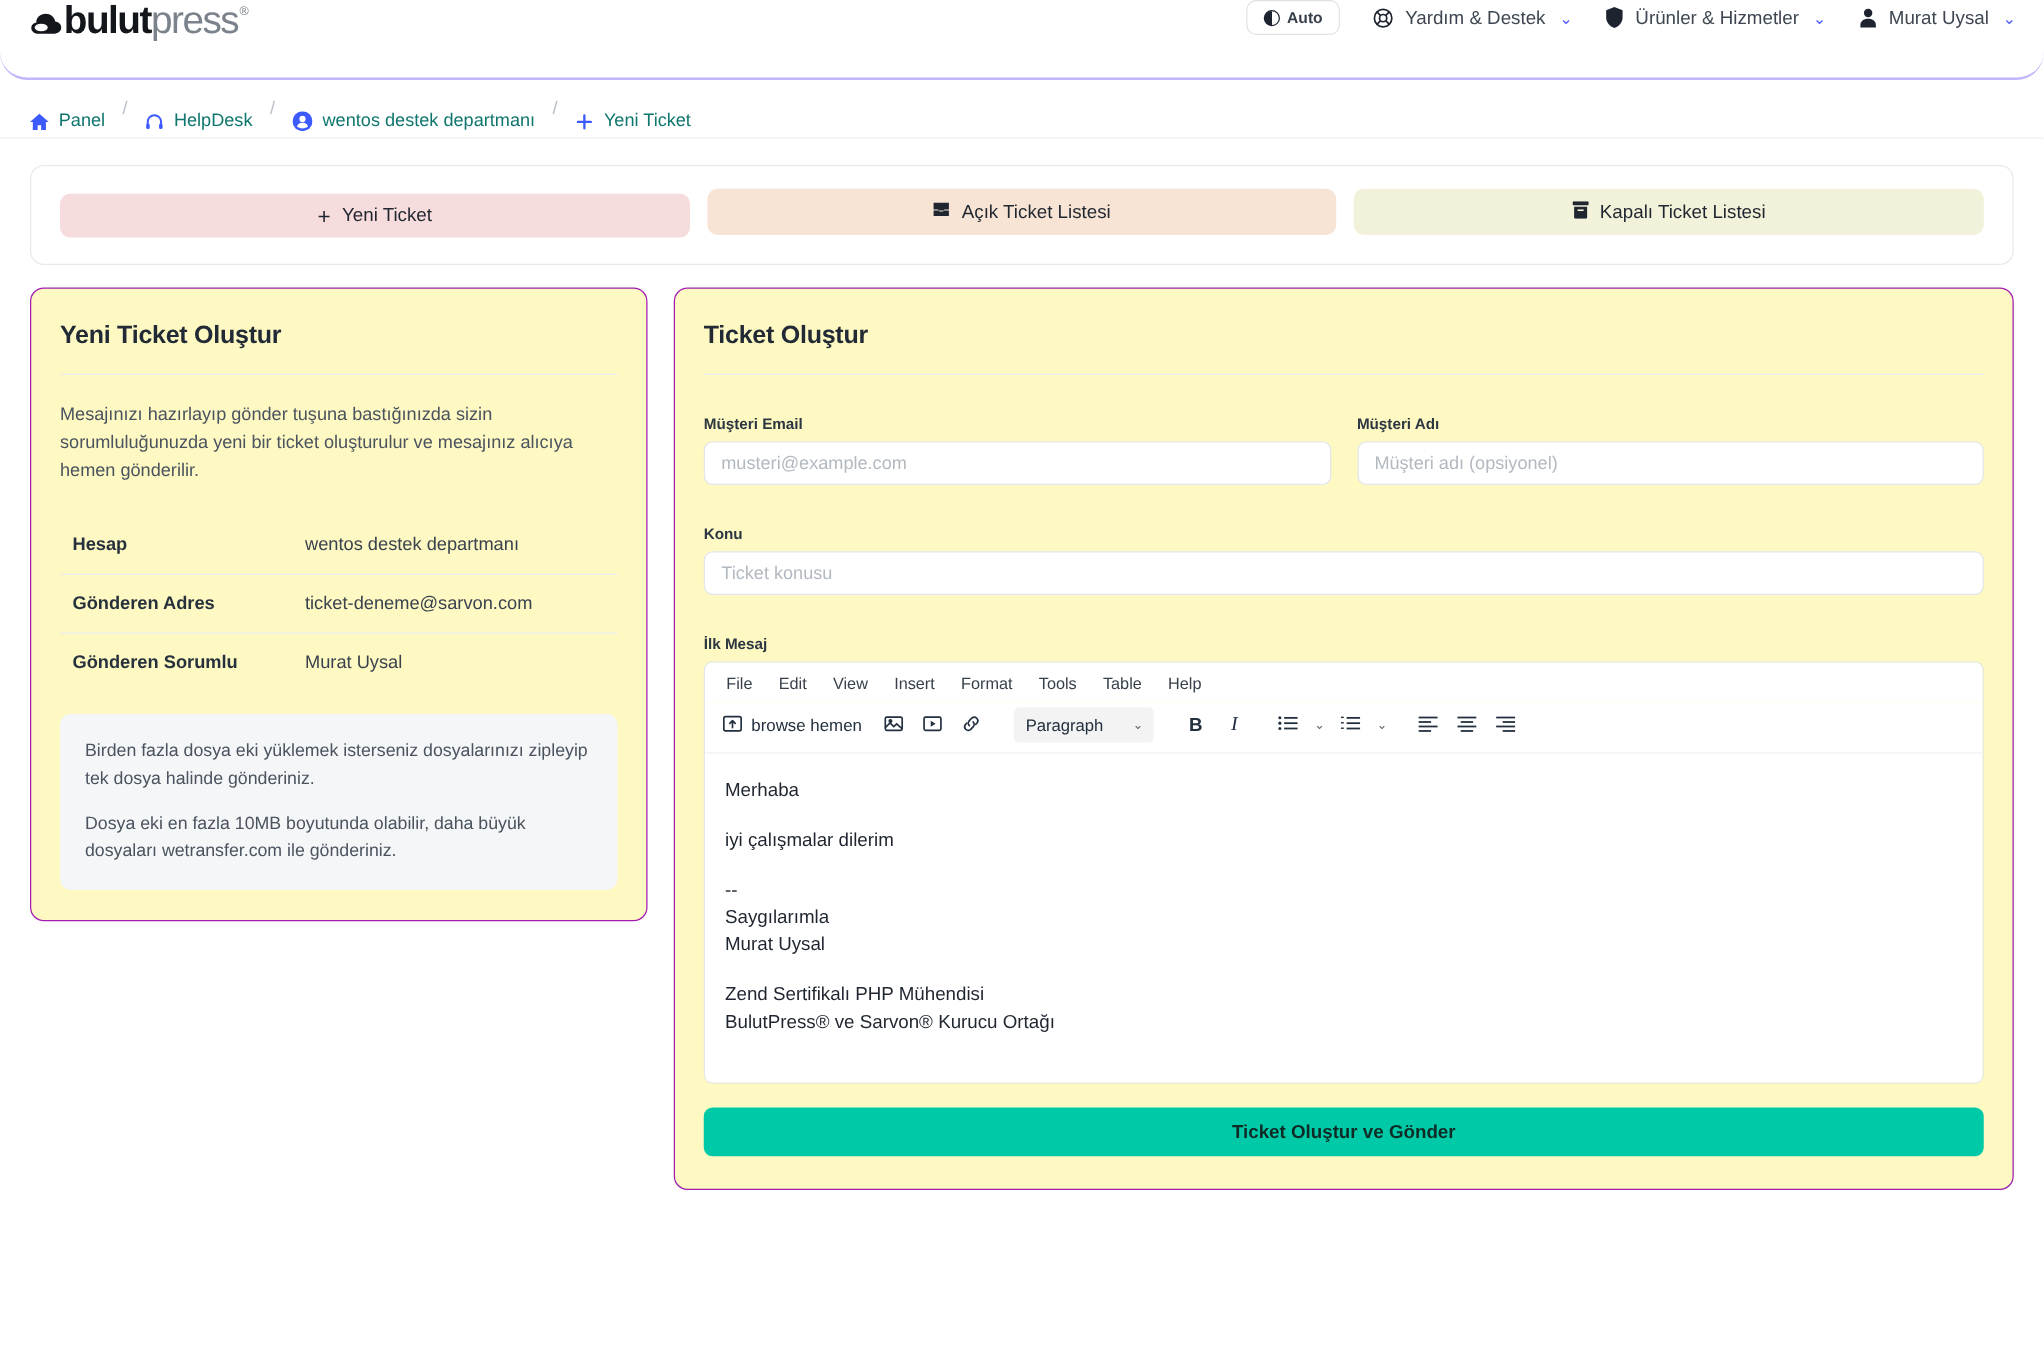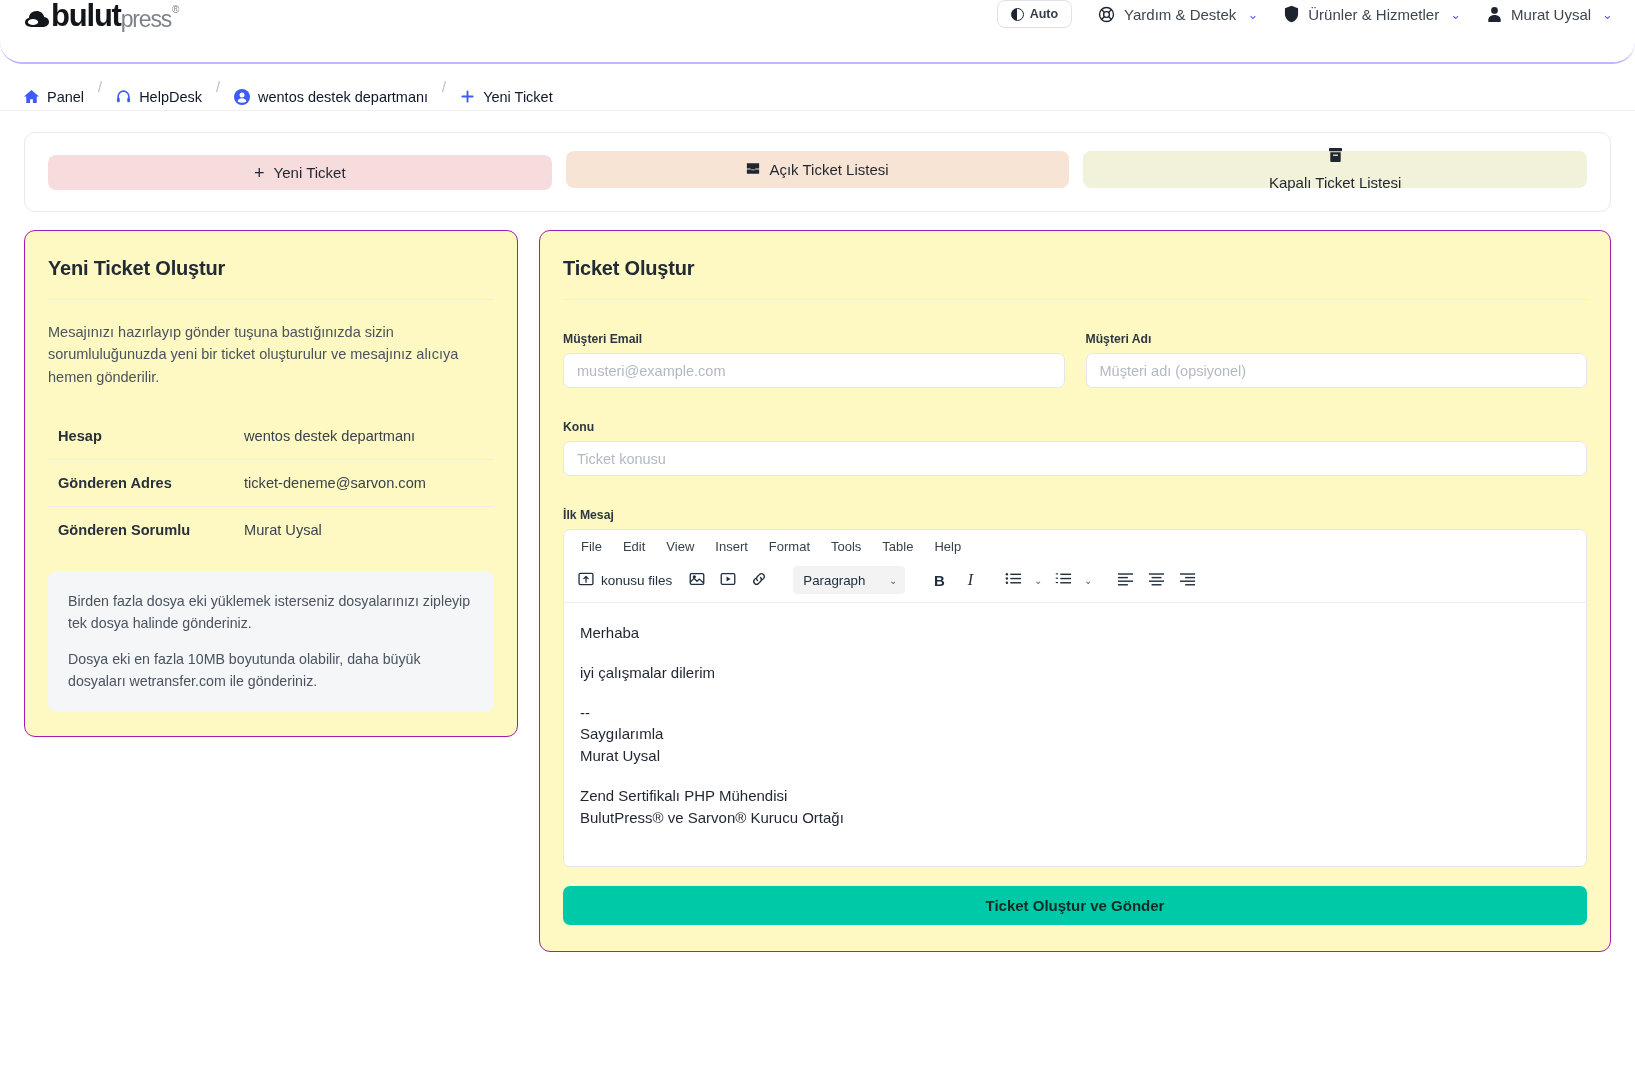--- a/index.html
+++ b/index.html
@@ -22,21 +22,21 @@
   }
   .logo { display: flex; align-items: flex-end; letter-spacing: -.5px; }
   .logo-cloud {
     width: 26px; height: 18px; margin-right: 1px; position: relative; top: -3px;
   }
   .logo-b {
     font-size: 31px; font-weight: 700; color: #13161a; line-height: 1;
     letter-spacing: -1.2px;
   }
   .logo-press {
-    font-size: 23px; font-weight: 400; color: #7b828c; line-height: 1;
+    font-size: 31px; font-weight: 400; color: #7b828c; line-height: 1;
     letter-spacing: -1.2px;
   }
   .logo-reg { font-size: 10px; color: #7b828c; position: relative; top: -16px; margin-left: 1px;}
   .topbar-right { margin-left: auto; display: flex; align-items: center; gap: 26px; }
 
   .auto-toggle {
     display: flex; align-items: center; gap: 6px;
     border: 1px solid #dfe3e8; border-radius: 8px;
     padding: 6px 13px; font-size: 12.5px; font-weight: 600; color: #343d48;
     background: #fff; cursor: pointer;
@@ -52,40 +52,40 @@
   }
   .nav-chevron { color: #5561ff; font-size: 13px; margin-left: 2px;}
   .nav-ico { display: flex; align-items: center; color: #1d2430; }
 
   
   .crumbs {
     height: 47px; display: flex; align-items: center; gap: 10px;
     padding: 0 24px; border-bottom: 1px solid #edeff2;
     background: #fff; font-size: 14.5px;
   }
-  .crumb { display: flex; align-items: flex-start; gap: 8px; color: #0f172a; cursor: pointer; margin-top: 20px; }
+  .crumb { display: flex; align-items: flex-end; gap: 8px; color: #0f766e; cursor: pointer; margin-top: 20px; }
   .crumb .c-ico { display: flex; align-items: center; color: #3d5afe; }
   .crumb-sep { color: #b9bfc8; padding: 0 4px; }
 
   
   .tabcard {
     margin: 21px 24px 0 24px;
     border: 1px solid #e7e9ed; border-radius: 11px; background: #fff;
     padding: 18px 23px 21px 23px;
     display: flex; gap: 14px;
   }
   .tab {
     flex: 1; border-radius: 8px; border: none;
     font-size: 15px; font-weight: 500; color: #1f2630;
     display: flex; align-items: center; justify-content: center; gap: 9px;
     cursor: pointer; font-family: inherit;
   }
   .tab-new { background: #f6dcdc; height: 35px; margin-top: 4px;}
   .tab-open { background: #f8e4d5; height: 37px; }
-  .tab-closed { background: #f2f1da; height: 37px; flex-direction: column; }
+  .tab-closed { background: #f2f1da; height: 37px; }
   .tab-plus { font-size: 18px; font-weight: 400; line-height: 1; }
 
   
   .main { display: flex; gap: 21px; padding: 18px 24px 0 24px; align-items: flex-start;}
   .card { border: 1px solid #a21caf; border-radius: 11px; background: #fef9c3; }
   .left-card { width: 494px; padding: 26px 23px 24px 23px; }
   .right-card { flex: 1; padding: 26px 23px 26px 23px; }
 
   .card-title { font-size: 20px; font-weight: 700; color: #212a35; letter-spacing: -.2px; }
   .card-rule { border-top: 1px solid #ebedf0; margin: 19px 0 0 0; }
@@ -365,21 +365,21 @@
           </div>
 
           <div class="ed-toolbar">
             <button class="tb-btn tb-browse">
               <span>
                 <svg width="16" height="16" viewBox="0 0 18 18" fill="none" stroke="#222f3e" stroke-width="1.5">
                   <rect x="1.2" y="2.6" width="15.6" height="12.8" rx="1.6"></rect>
                   <path d="M9 12.6V6.4M6.6 8.6L9 6.2l2.4 2.4" stroke-linecap="round" stroke-linejoin="round"></path>
                 </svg>
               </span>
-              <span>konusu files</span>
+              <span>browse hemen</span>
             </button>
 
             <button class="tb-btn">
               <span>
                 <svg width="16" height="16" viewBox="0 0 18 18" fill="none" stroke="#222f3e" stroke-width="1.5">
                   <rect x="1.4" y="3" width="15.2" height="12" rx="1.4"></rect>
                   <path d="M1.6 12.3l4.1-4 3.3 3.2 2.6-2.4 4.8 4.3"></path>
                     <circle cx="6" cy="6.6" r="1.1" fill="#222f3e"></circle>
                 </svg>
               </span>

